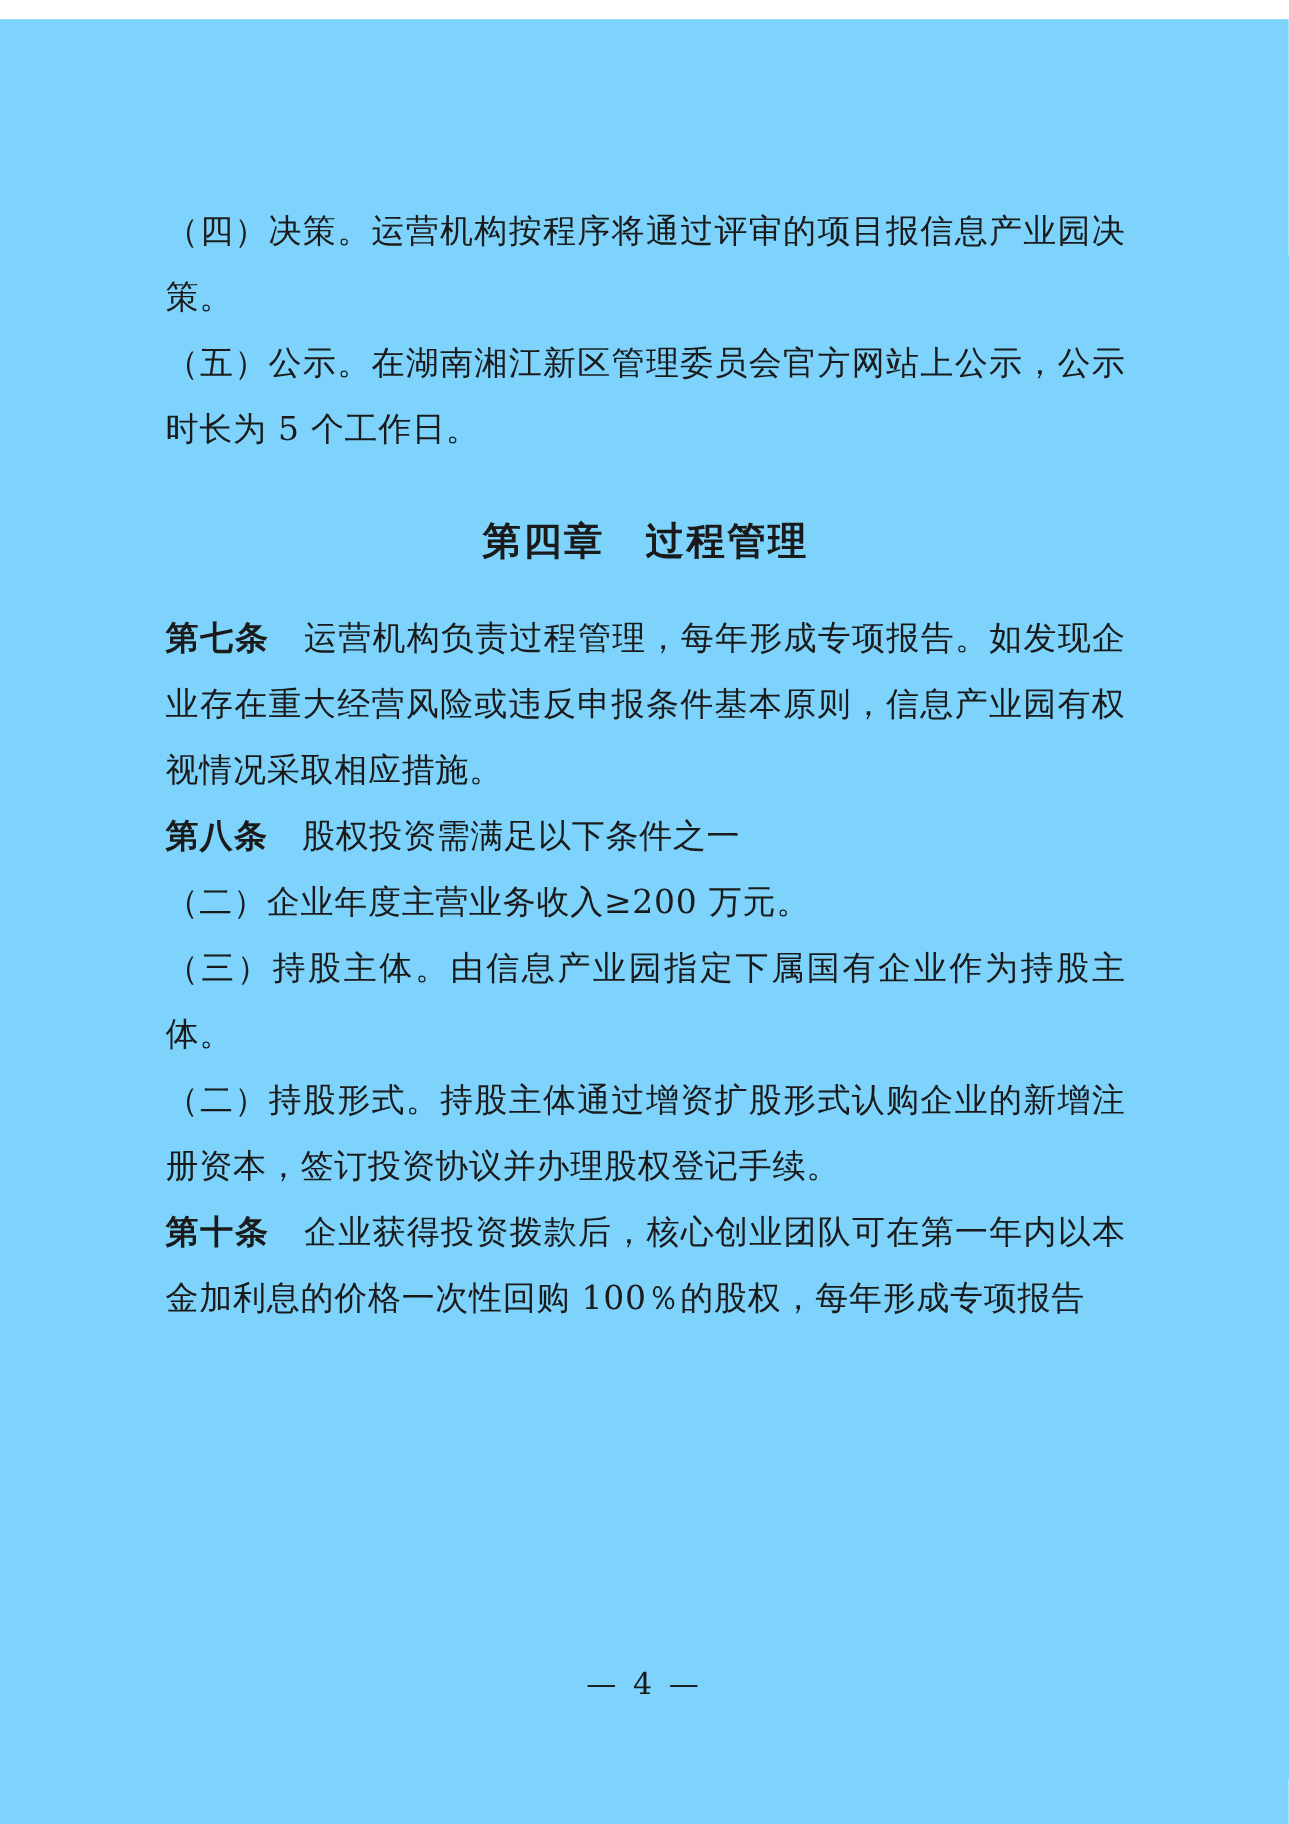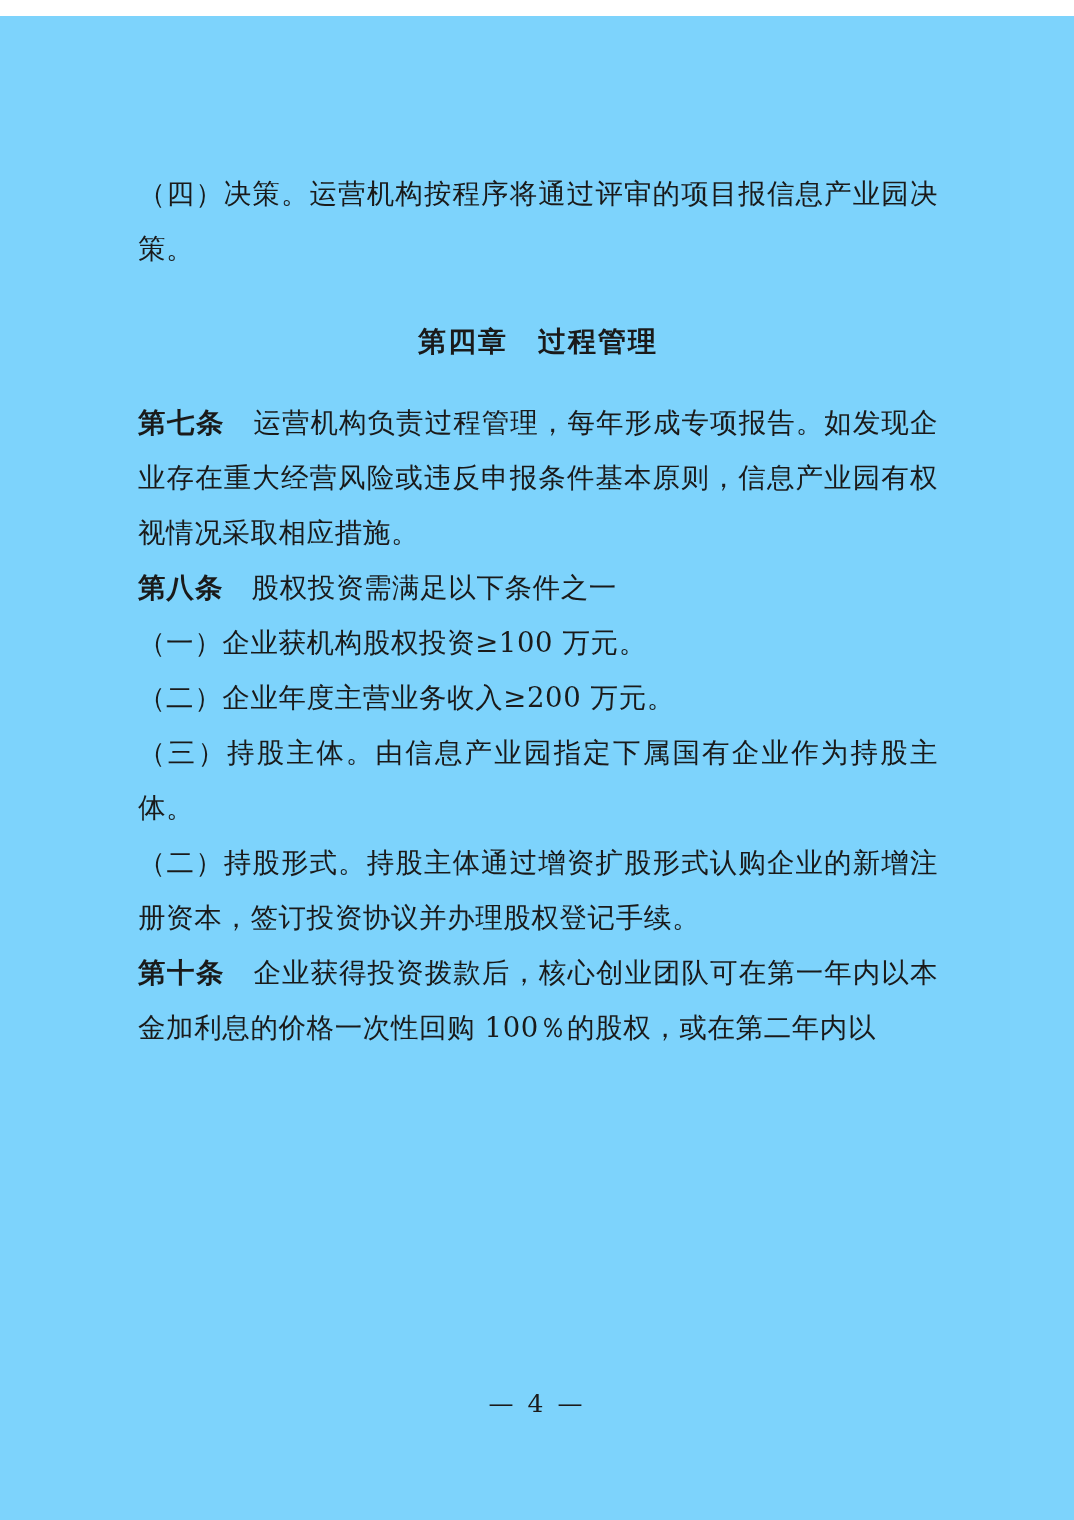--- a/index.html
+++ b/index.html
@@ -29,21 +29,21 @@
   .para {
     font-size: 27.5px;
     line-height: 55px;
     letter-spacing: 0.6px;
     text-align: justify;
     text-justify: inter-ideograph;
     margin: 0 0 0 0;
     white-space: pre-wrap;
   }
   .chapter-heading {
-    font-size: 28px;
+    font-size: 32px;
     line-height: 55px;
     font-weight: bold;
     text-align: center;
     margin: 38px 0 26px 0;
     letter-spacing: 2px;
   }
   .art-label {
     font-weight: bold;
     letter-spacing: 1px;
   }
@@ -58,32 +58,32 @@
     color: #1a1a1a;
   }
 </style>
 </head>
 <body>
 
 <div class="page">
   <div class="content">
 
     <p class="para">（四）决策。运营机构按程序将通过评审的项目报信息产业园决策。</p>
+    <p class="para">（五）公示。在湖南湘江新区管理委员会官方网站上公示，公示时长为 5 个工作日。</p>
 
     <h2 class="chapter-heading">第四章　过程管理</h2>
 
     <p class="para"><span class="art-label">第七条</span><span>　运营机构负责过程管理，每年形成专项报告。如发现企业存在重大经营风险或违反申报条件基本原则，信息产业园有权视情况采取相应措施。</span></p>
 
     <p class="para"><span class="art-label">第八条</span><span>　股权投资需满足以下条件之一</span></p>
 
-    <p class="para">（一）企业获机构股权投资≥100 万元。</p>
     <p class="para">（二）企业年度主营业务收入≥200 万元。</p>
 
 
     <p class="para">（三）持股主体。由信息产业园指定下属国有企业作为持股主体。</p>
     <p class="para">（二）持股形式。持股主体通过增资扩股形式认购企业的新增注册资本，签订投资协议并办理股权登记手续。</p>
 
-    <p class="para"><span class="art-label">第十条</span><span>　企业获得投资拨款后，核心创业团队可在第一年内以本金加利息的价格一次性回购 100％的股权，或在第二年内以</span></p>
+    <p class="para"><span class="art-label">第十条</span><span>　企业获得投资拨款后，核心创业团队可在第一年内以本金加利息的价格一次性回购 100％的股权，每年形成专项报告</span></p>
 
   </div>
 
   <div class="page-number">— 4 —</div>
 </div>
 
 </body></html>

